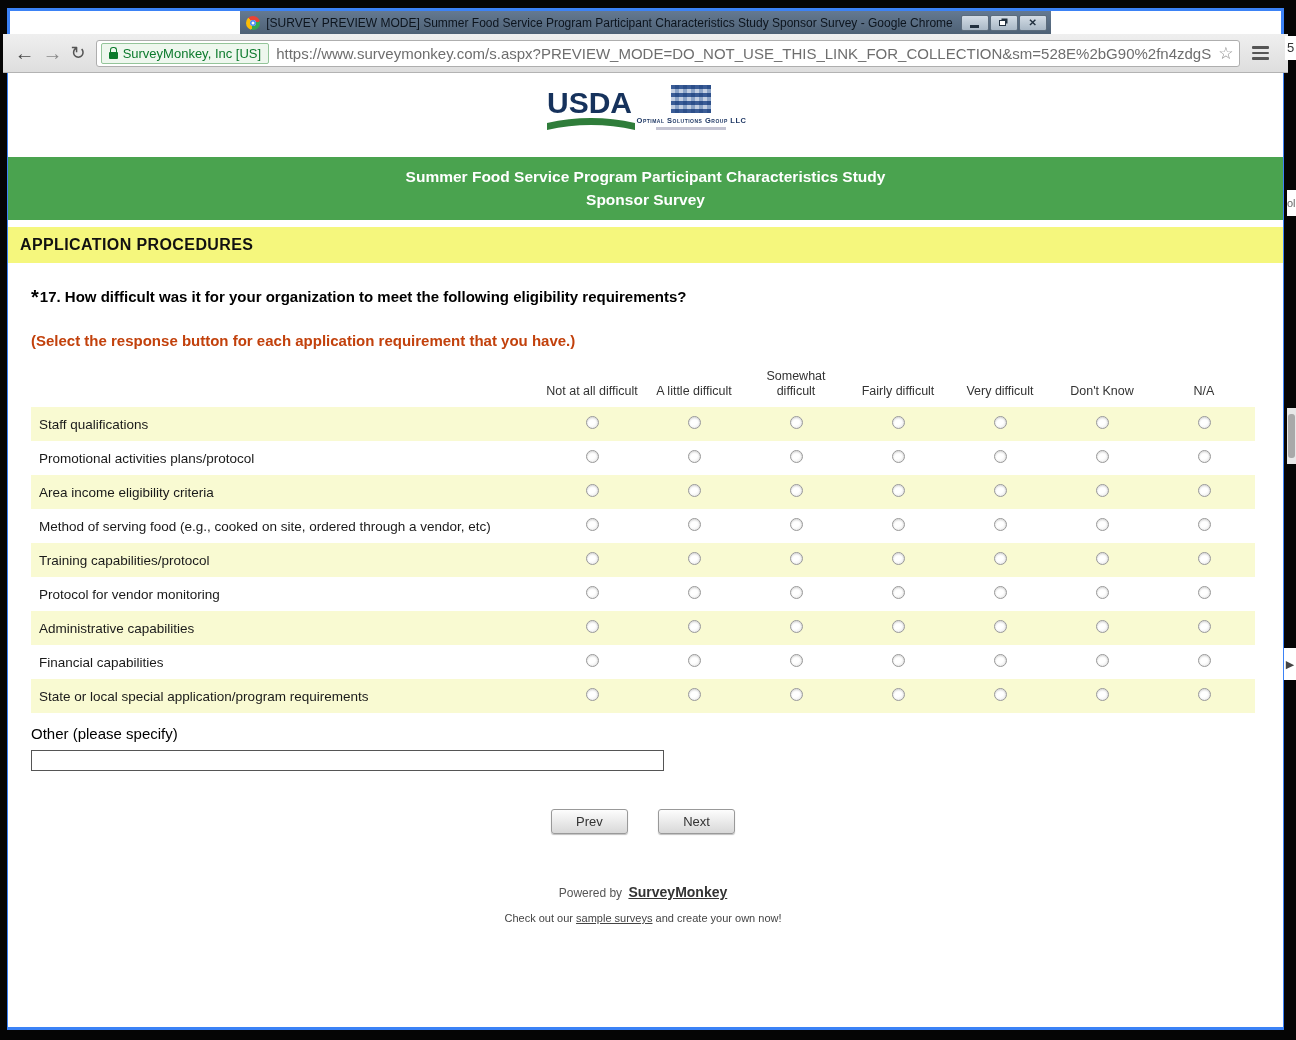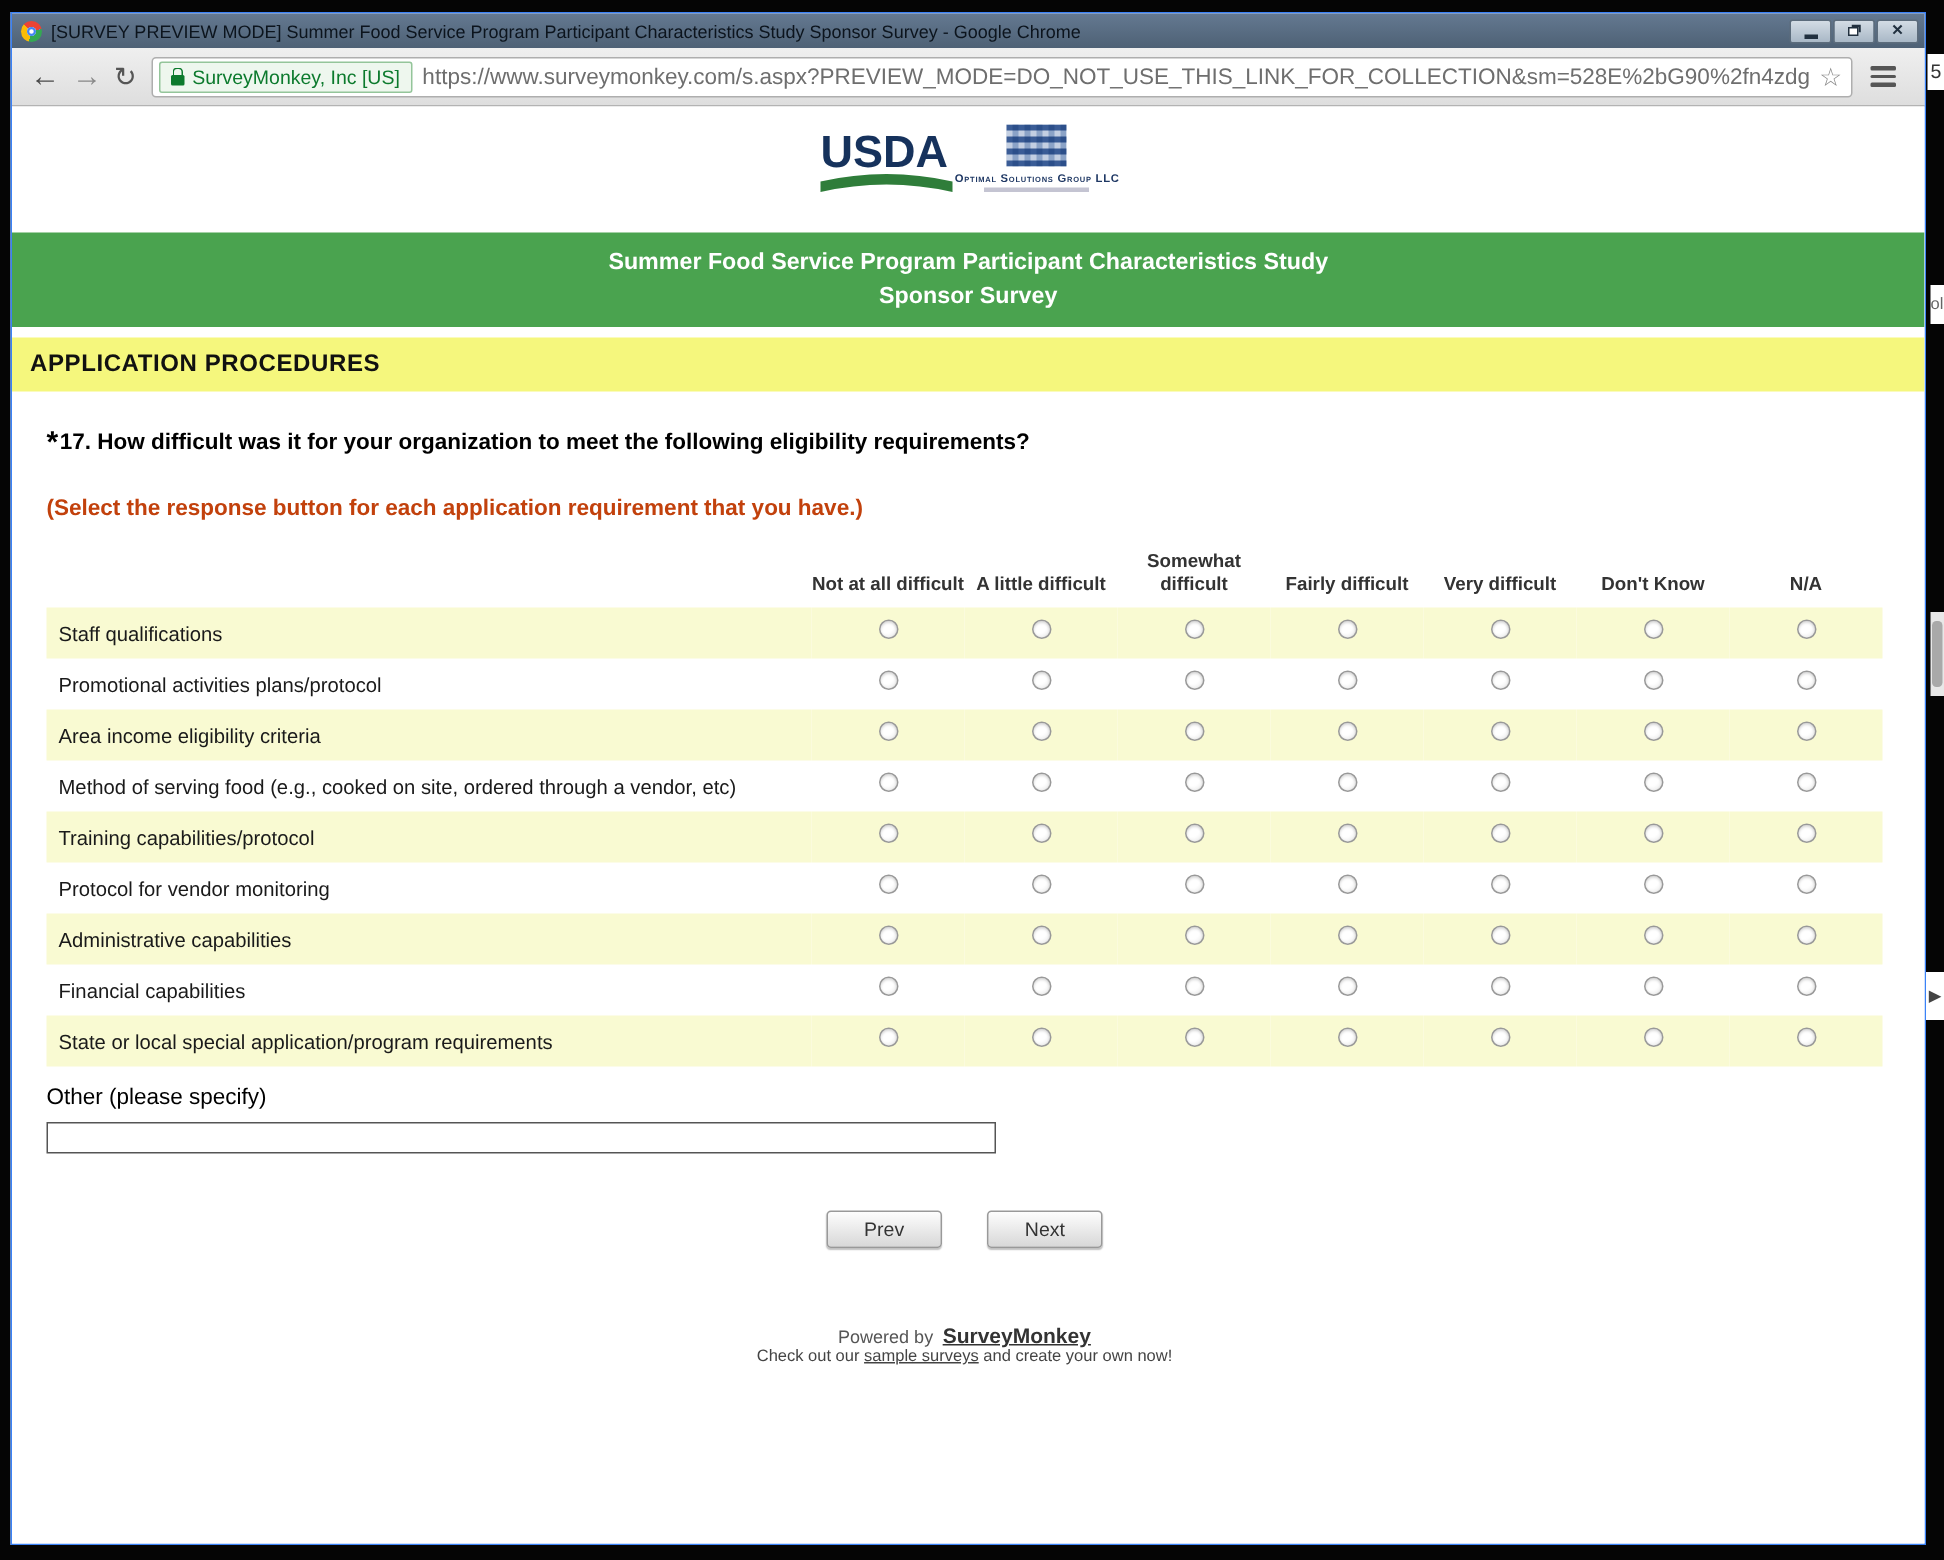--- a/index.html
+++ b/index.html
@@ -7,23 +7,24 @@
   body {
     background:#050505;
     font-family:"Liberation Sans", sans-serif;
     position:relative;
     overflow:hidden;
   }
 
   
   .chrome-window {
     position:absolute; left:7px; top:8px; width:1277px; height:1022px;
-    border:1px solid #3b82f6;
+    border:3px solid #3b82f6;
     display:flex; flex-direction:column;
     background:#fff;
+    align-items:center;
   }
 
   
   .titlebar {
     height:23px; flex:0 0 23px;
     background:linear-gradient(#647991,#4e6175);
     display:flex; align-items:center;
     padding:0 4px 0 6px;
     overflow:hidden;
   }
@@ -128,21 +129,21 @@
 
   .content { padding:0 28px 0 23px; }
 
   .question-title { margin-top:21px; font-size:15px; font-weight:bold; color:#000; }
   .req { font-size:20px; display:inline-block; transform:translateY(2px); margin-right:1px; }
   .question-instruction { margin-top:25px; font-size:15px; font-weight:bold; color:#c2410c; }
 
   table.matrix { border-collapse:collapse; table-layout:fixed; width:1224px; margin-top:20px; }
   table.matrix col.label-col { width:510px; }
   table.matrix th {
-    font-weight:bold; font-size:12.5px; color:#333;
+    font-weight:normal; font-size:12.5px; color:#333;
     text-align:center; vertical-align:bottom; padding-bottom:8px;
     line-height:15px;
   }
   table.matrix td { height:34px; vertical-align:middle; }
   td.row-label { font-size:13.5px; color:#1a1a1a; padding-left:8px; }
   td.radio-cell { text-align:center; }
   tr.alt { background:#f9fad2; }
   .radio {
     display:inline-block; width:13px; height:13px; border-radius:50%;
     border:1px solid #999;
@@ -164,21 +165,21 @@
     padding:4px 24px; margin:0 13px;
     border:1px solid #999; border-radius:3px;
     background:linear-gradient(#fdfdfd,#d8d8d8);
     box-shadow:0 1px 1px rgba(0,0,0,0.25);
     cursor:pointer;
   }
 
   .footer { margin-top:50px; text-align:center; }
   .powered { font-size:12px; color:#555; }
   .sm-link { font-size:14px; font-weight:bold; color:#333; text-decoration:underline; cursor:pointer; margin-left:3px; }
-  .checkout { font-size:11px; color:#444; margin-top:0; }
+  .checkout { font-size:11px; color:#444; margin-top:12px; }
   .sample-link { color:#444; text-decoration:underline; cursor:pointer; }
 
   
   .fragment { position:absolute; background:#fff; overflow:hidden; color:#333; }
   .frag-top { left:1285px; top:36px; width:11px; height:24px; font-size:13px; padding-left:2px; line-height:24px; }
   .frag-mid { left:1287px; top:190px; width:9px; height:26px; font-size:11px; color:#666; line-height:26px; }
   .frag-thumb { left:1287px; top:408px; width:9px; height:56px; background:#e8e8e8; }
   .frag-thumb::after { content:""; position:absolute; left:1px; top:6px; width:7px; height:44px; background:#a9a9a9; border-radius:3px; }
   .frag-arrow { left:1284px; top:648px; width:12px; height:32px; font-size:11px; color:#444; line-height:32px; text-align:center; }
 </style>

